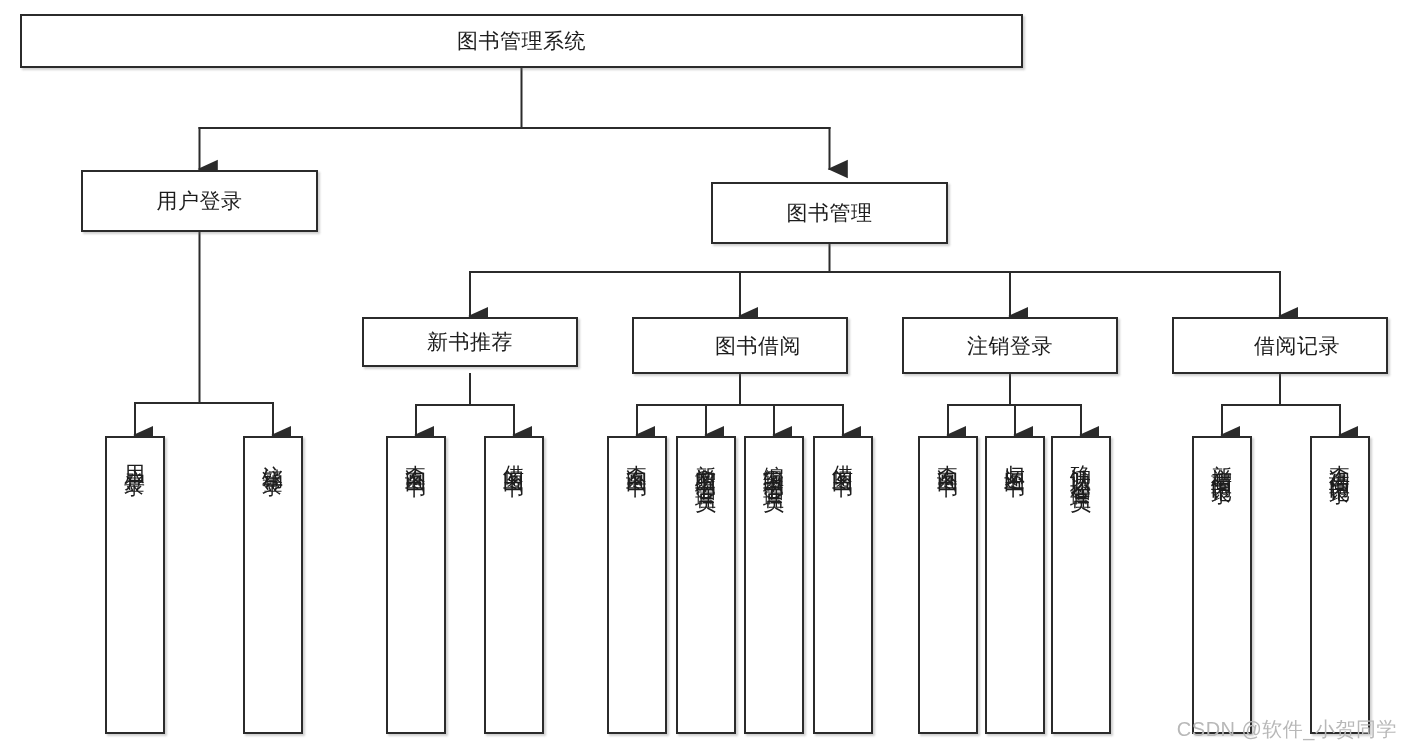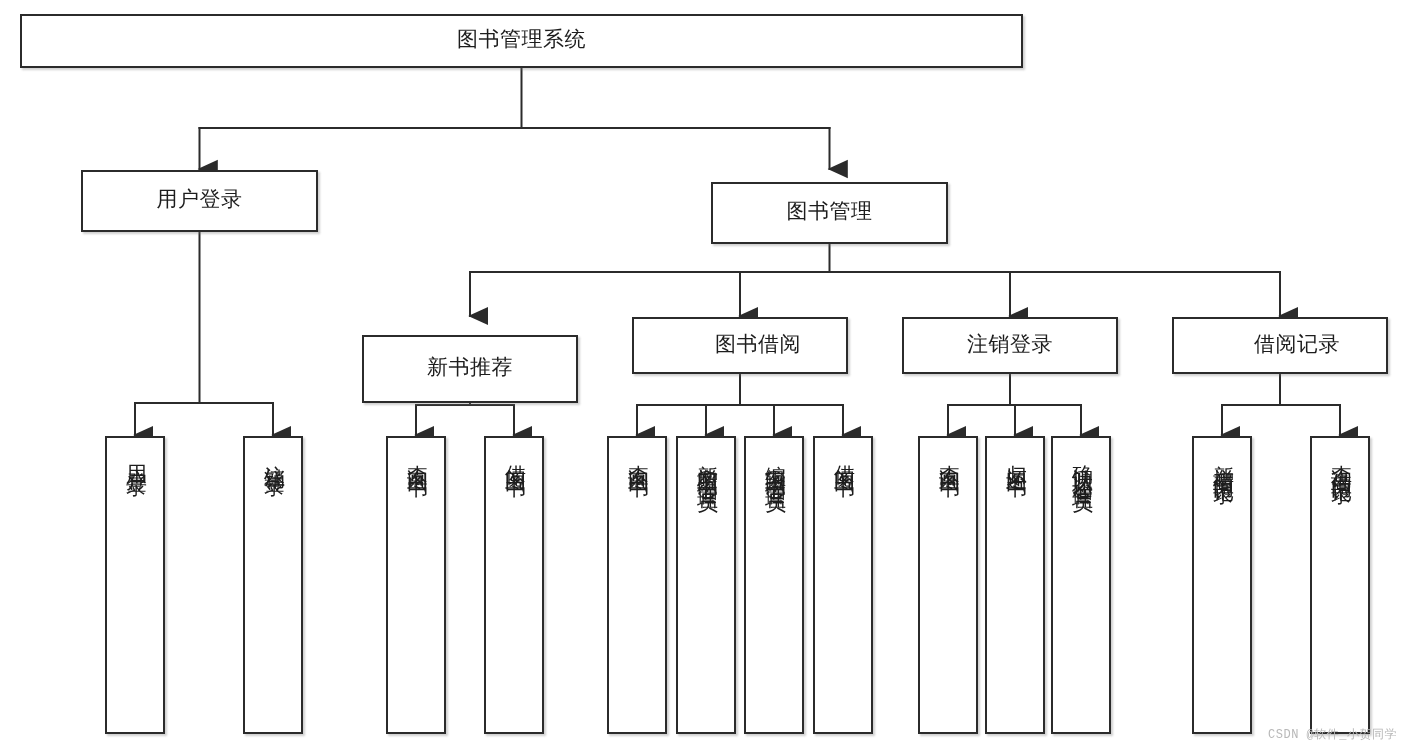--- a/index.html
+++ b/index.html
@@ -11,21 +11,20 @@
     width: 1405px;
     height: 747px;
     font-family: "Liberation Sans", sans-serif;
     overflow: hidden;
     position: relative;
   }
   #diagram-root {
     position: relative;
     width: 1405px;
     height: 747px;
-    font-family: Liberation Mono, monospace;
   }
   svg#flow-svg {
     position: absolute;
     left: 0;
     top: 0;
     width: 1405px;
     height: 747px;
   }
   .node-box {
     position: absolute;
@@ -54,21 +53,21 @@
     writing-mode: vertical-rl;
     text-orientation: upright;
     letter-spacing: 4px;
     line-height: 1;
     white-space: nowrap;
   }
   .watermark {
     position: absolute;
     right: 8px;
     bottom: 4px;
-    font-size: 12px;
+    font-size: 20px;
     color: #b8b8b8;
     white-space: nowrap;
     letter-spacing: 0.5px;
   }
 </style>
 </head>
 <body>
 
 <div id="diagram-root">
 
@@ -118,21 +117,21 @@
   <div id="nodes-layer">
       <div class="node-box" style="left: 20px; top: 14px; width: 1003px; height: 54px;">
         <span class="node-label-h">图书管理系统</span>
       </div>
       <div class="node-box" style="left: 81px; top: 170px; width: 237px; height: 62px;">
         <span class="node-label-h">用户登录</span>
       </div>
       <div class="node-box" style="left: 711px; top: 170px; width: 237px; height: 62px; margin-top: 12px;">
         <span class="node-label-h">图书管理</span>
       </div>
-      <div class="node-box" style="left: 362px; top: 317px; width: 216px; height: 68px; margin-top: 18px;">
+      <div class="node-box" style="left: 362px; top: 317px; width: 216px; height: 50px;">
         <span class="node-label-h">新书推荐</span>
       </div>
       <div class="node-box" style="left: 632px; top: 317px; width: 216px; height: 57px; padding-left: 36px;">
         <span class="node-label-h">图书借阅</span>
       </div>
       <div class="node-box" style="left: 902px; top: 317px; width: 216px; height: 57px;">
         <span class="node-label-h">注销登录</span>
       </div>
       <div class="node-box" style="left: 1172px; top: 317px; width: 216px; height: 57px; padding-left: 34px;">
         <span class="node-label-h">借阅记录</span>

